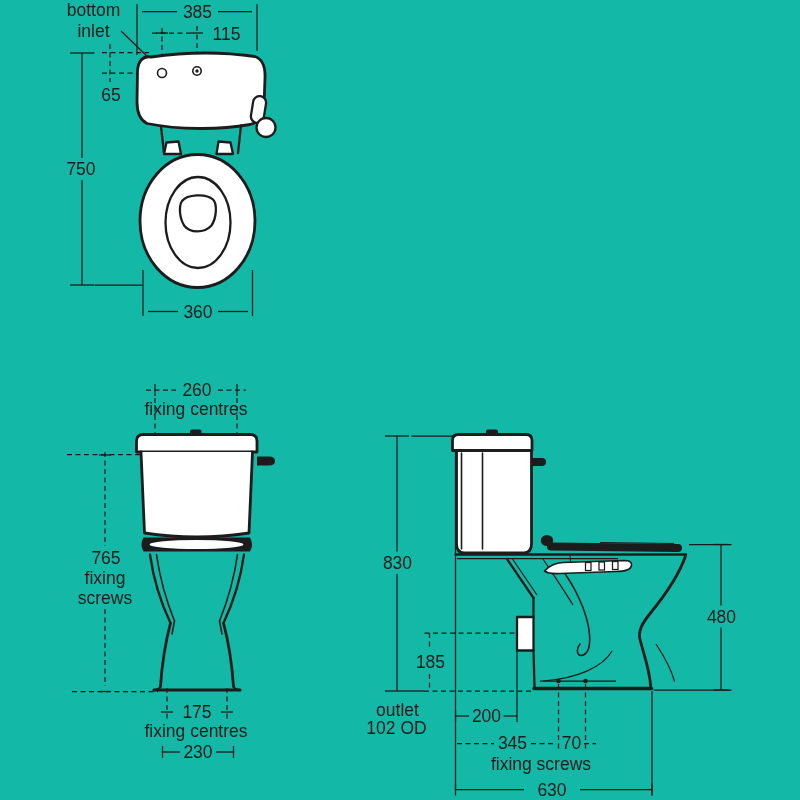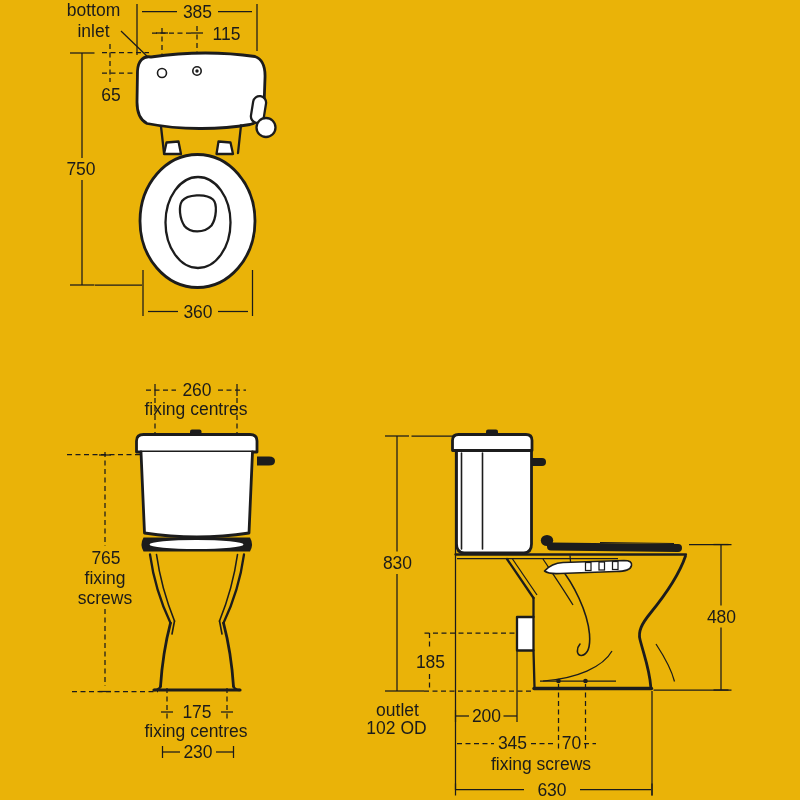--- a/index.html
+++ b/index.html
@@ -1,16 +1,16 @@
 <!DOCTYPE html>
 <html><head>
 <meta charset="utf-8">
 <style>
   html,body{margin:0;padding:0;background:#ffffff;}
-  .canvas{position:relative;width:800px;height:800px;background:#eab308;overflow:hidden;}
+  .canvas{position:relative;width:800px;height:800px;background:#14b8a6;overflow:hidden;}
   svg{display:block;}
   svg text{
     font-family:"Liberation Sans", sans-serif;
     font-size:17.5px;
     fill:#1b1b1b;
     text-anchor:middle;
   }
   .outline{stroke:#1c1c1c;fill:none;stroke-width:2.8;stroke-linecap:round;stroke-linejoin:round;}
   .outline-thin{stroke:#1c1c1c;fill:none;stroke-width:1.6;stroke-linecap:round;stroke-linejoin:round;}
   .outline-med{stroke:#1c1c1c;fill:none;stroke-width:2.3;stroke-linecap:round;stroke-linejoin:round;}

